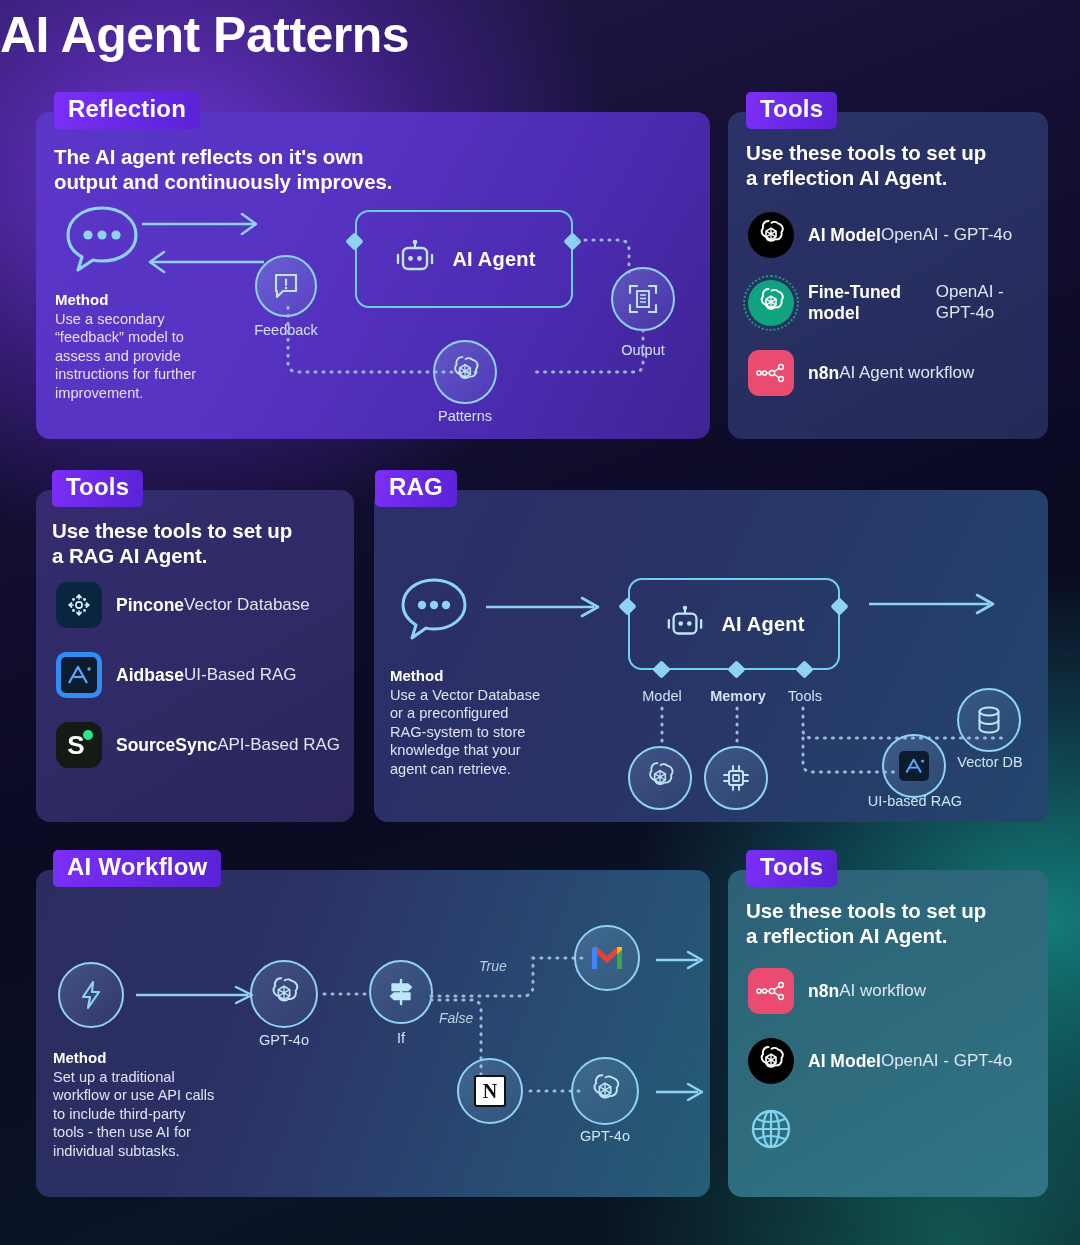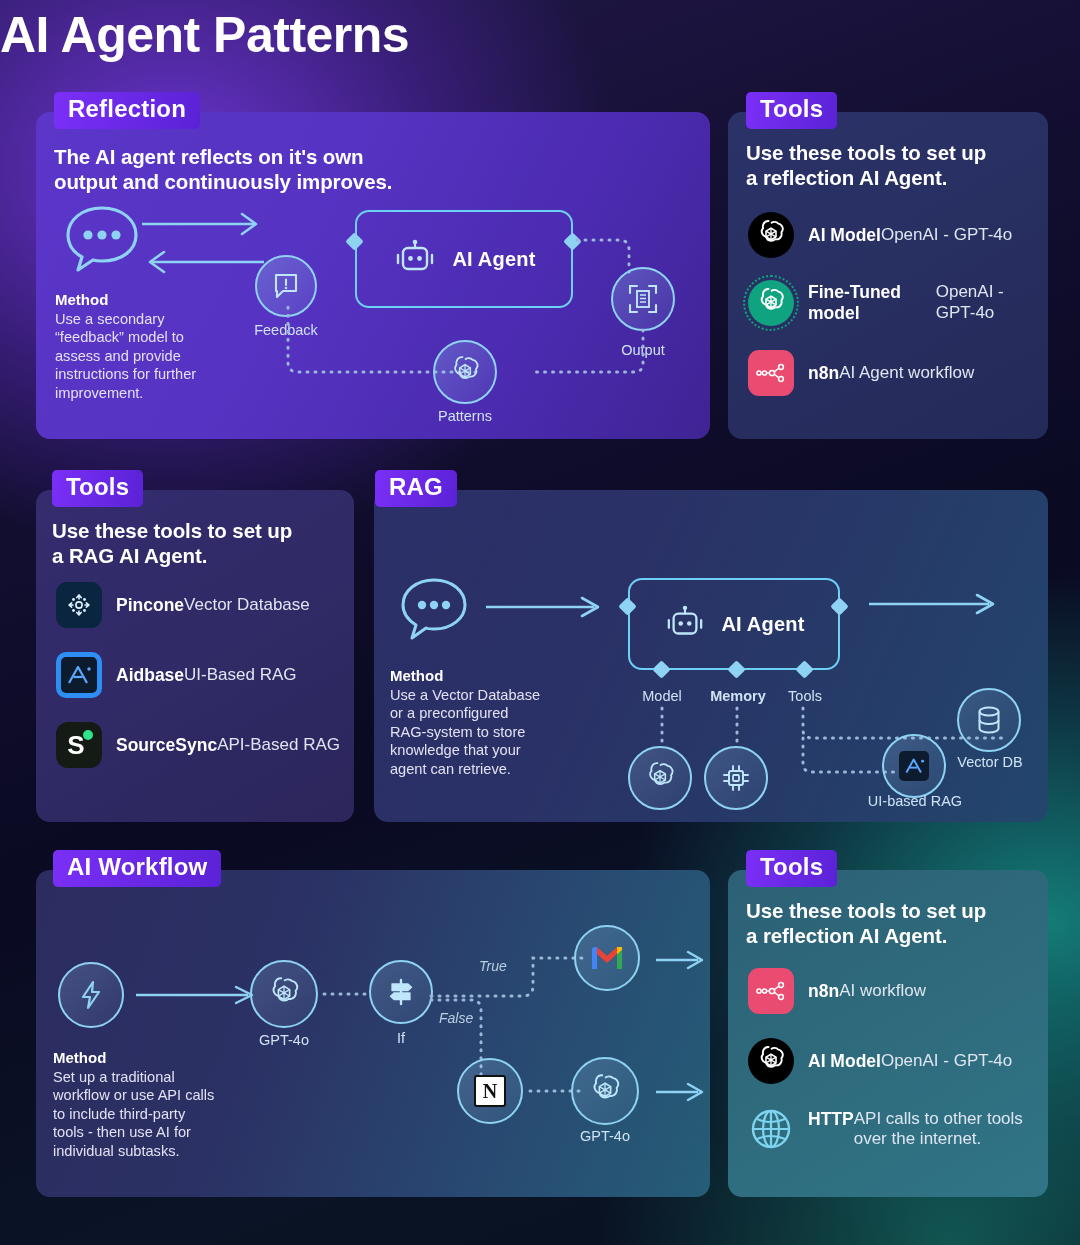--- a/index.html
+++ b/index.html
@@ -633,21 +633,16 @@
       <div class="tool-ico" style="background:transparent;">
         <svg width="44" height="44" viewBox="0 0 44 44">
           <circle cx="22" cy="22" r="18" fill="none" stroke="#7fd4f0" stroke-width="2.4"></circle>
           <ellipse cx="22" cy="22" rx="8" ry="18" fill="none" stroke="#7fd4f0" stroke-width="2.2"></ellipse>
           <line x1="4" y1="22" x2="40" y2="22" stroke="#7fd4f0" stroke-width="2.2"></line>
           <path d="M8 12 Q22 18 36 12" fill="none" stroke="#7fd4f0" stroke-width="2.1"></path>
           <path d="M8 32 Q22 26 36 32" fill="none" stroke="#7fd4f0" stroke-width="2.1"></path>
           <line x1="22" y1="4" x2="22" y2="40" stroke="#7fd4f0" stroke-width="2.2"></line>
         </svg>
       </div>
-      <div class="tool-text">
-        <span class="tool-name">HTTP</span>
-        <span class="tool-desc">API calls to other tools
-over the internet.</span>
-      </div>
     </div>
   </div>
 
 </div>
 
 </body></html>

